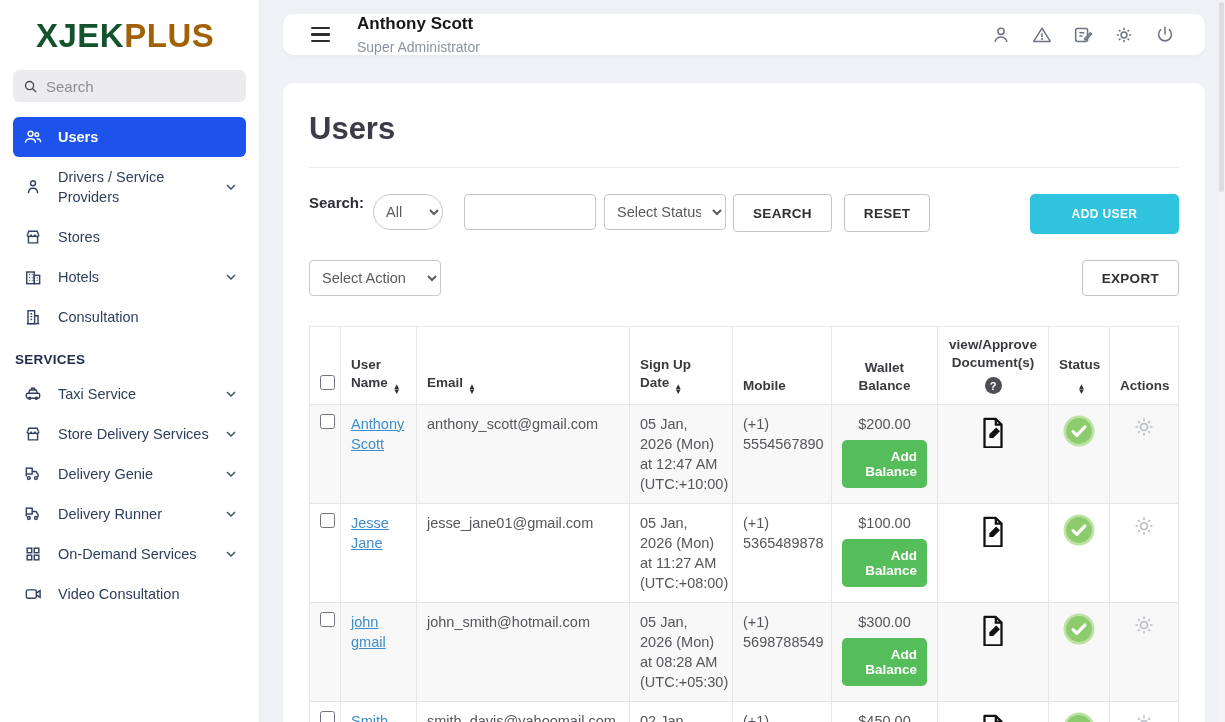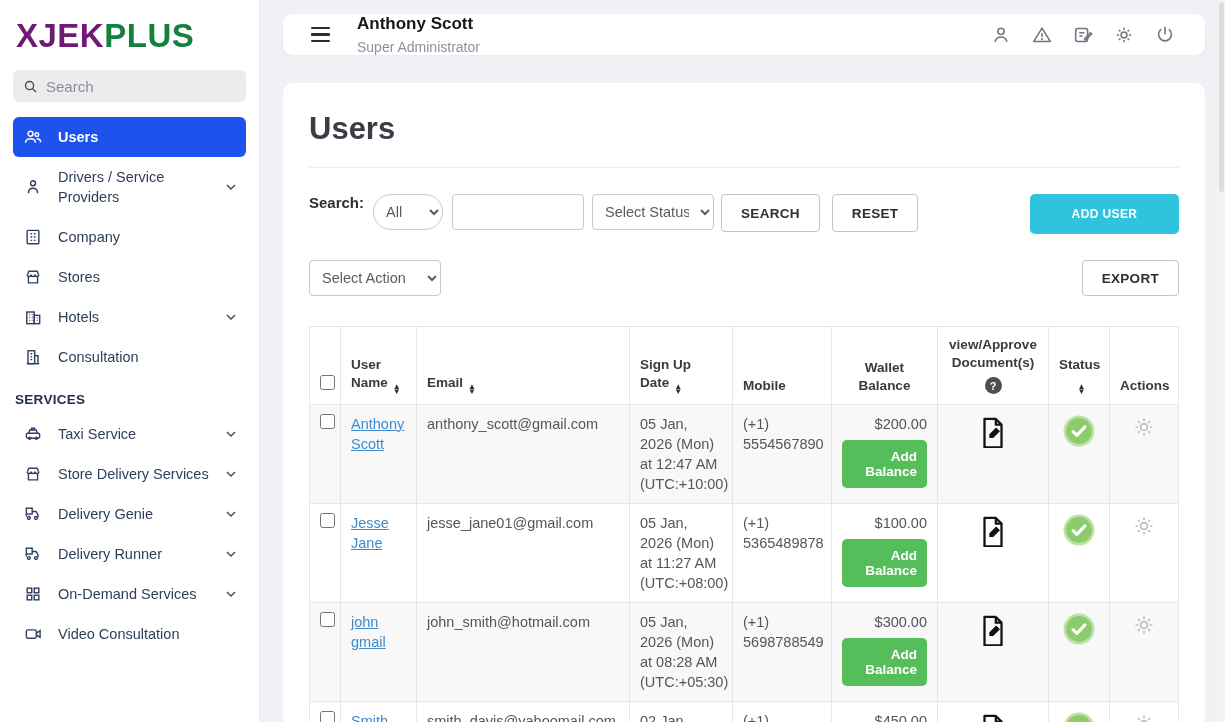--- a/index.html
+++ b/index.html
@@ -11,22 +11,22 @@
     position:relative;
   }
 
   
   .sidebar {
     width:260px; min-width:260px; height:722px;
     background:#ffffff; border-right:1px solid #ececf1;
     padding:0 13px; overflow:hidden;
   }
   .logo { font-size:33px; font-weight:800; letter-spacing:.5px; padding:17px 3px 15px; }
-  .logo .lg-black { color:#701a75; }
-  .logo .lg-blue  { color:#15803d;margin-top:48px; }
+  .logo .lg-black { color:#14532d;margin-left:20px; }
+  .logo .lg-blue  { color:#a16207;margin-top:48px; }
   .search-box {
     background:#ececee; border-radius:6px; height:32px;
     display:flex; align-items:center; gap:8px; padding:0 10px; margin-bottom:15px;
   }
   .search-box svg { flex:none; }
   .search-box input {
     border:none; background:transparent; outline:none;
     font-family:inherit; font-size:15px; color:#555; width:100%;
   }
   .search-box input::placeholder { color:#8d8d95; }
@@ -66,21 +66,21 @@
   }
   .page-title { font-size:31px; font-weight:600; color:#3c3c46; margin:4px 0 20px; }
   .title-divider { border:none; border-top:1px solid #ececec; margin-bottom:26px; }
 
   .controls-row { display:flex; align-items:flex-start; }
   .lbl-search { font-weight:700; font-size:15px; color:#2e2e36; margin-right:9px; }
   select, .keyword-input {
     height:36px; border:1px solid #c8c8cc; border-radius:4px;
     background:#fff; color:#5a5a60; font-family:inherit; font-size:14.5px; padding:0 8px;
   }
-  .sel-field { width:70px; margin-right:9px;border-radius:18px; }
+  .sel-field { width:70px; margin-right:21px;border-radius:18px; }
   .keyword-input { width:132px; margin-right:8px; outline:none; }
   .sel-status { width:122px; margin-right:7px; }
   .btn {
     height:38px; padding:0 19px; background:#fff;
     border:1px solid #c4c4c8; border-radius:4px;
     font-family:inherit; font-size:13.5px; font-weight:700; letter-spacing:.3px;
     color:#2e2e33; cursor:pointer;
   }
   .btn-search { margin-right:12px; }
   .btn-add-user {
@@ -100,21 +100,21 @@
   tbody tr { height:92px; }
   tbody tr:nth-child(odd) td { background:#f8f8f8; }
   th.c, td.c { text-align:center; }
   .sort { display:inline-flex; flex-direction:column; margin-left:5px; vertical-align:-2px; }
   .sort i { font-style:normal; font-size:8px; line-height:5.5px; color:#2f2f35; }
   .cb {
     display:inline-block; width:15px; height:15px;
     border:1.6px solid #73737a; border-radius:2.5px; background:#fff; cursor:pointer;
   }
   .user-link { color:#3f8ccc; text-decoration:underline; cursor:pointer; }
-  .wallet-amt { text-align:right; margin-bottom:6px; }
+  .wallet-amt { text-align:center; margin-bottom:6px; }
   .add-balance {
     display:inline-block; background:#56bd5b; color:#fff;
     border:none; border-radius:5px; padding:9px 10px;
     font-family:inherit; font-size:13.5px; font-weight:700; cursor:pointer;text-align:right;
   }
   .help-circle {
     display:inline-flex; width:17px; height:17px; border-radius:50%;
     background:#4e4e55; color:#fff; font-size:11px; font-weight:700;
     align-items:center; justify-content:center; margin-top:5px;
   }
@@ -162,29 +162,20 @@
           </svg>
       </span>
       <span class="nav-label">Drivers / Service Providers</span>
       <span class="chev">
           <svg width="10" height="6" viewBox="0 0 10 6" fill="none" stroke="#44506b" stroke-width="1.5">
             <polyline points="1,1 5,5 9,1"></polyline>
           </svg>
         </span>
     </div>
 
-    <div class="nav-item">
-      <span class="nv-icon">
-        <svg width="20" height="20" viewBox="0 0 24 24" fill="none" stroke-width="1.7">
-            <rect x="5" y="4" width="14" height="16" rx="1"></rect>
-            <path d="M9 8h2M13 8h2M9 12h2M13 12h2M9 16h2M13 16h2"></path>
-          </svg>
-      </span>
-      <span class="nav-label">Company</span>
-    </div>
 
     <div class="nav-item">
       <span class="nv-icon">
         <svg width="20" height="20" viewBox="0 0 24 24" fill="none" stroke-width="1.7">
             <path d="M5.5 9L7 5h10l1.5 4"></path>
             <path d="M5 9c0 1.4 1.1 2.4 2.4 2.4S9.7 10.4 9.7 9c0 1.4 1 2.4 2.3 2.4s2.3-1 2.3-2.4c0 1.4 1 2.4 2.4 2.4S19 10.4 19 9"></path>
             <path d="M6.5 12v7h11v-7"></path>
           </svg>
       </span>
       <span class="nav-label">Stores</span>

